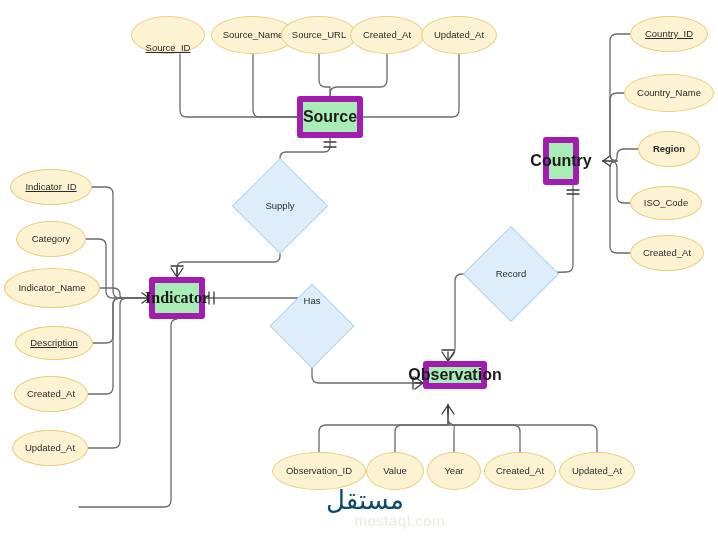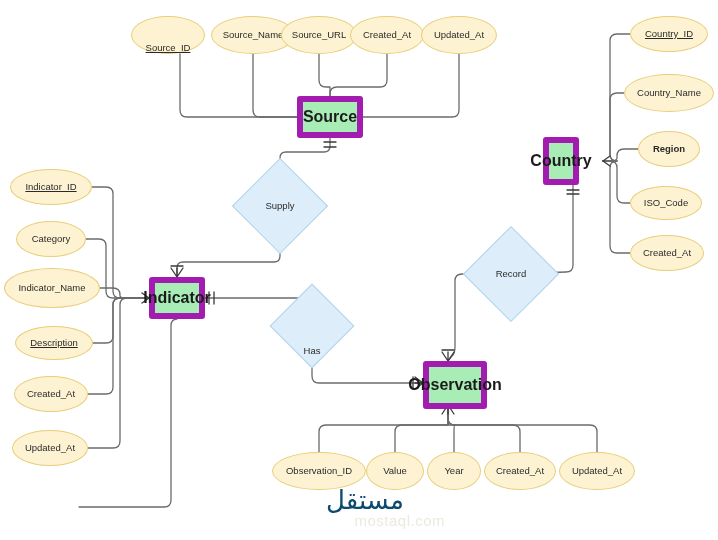--- a/index.html
+++ b/index.html
@@ -217,21 +217,21 @@
   <div class="node attribute" style="left:638px; top:131px; width:62px; height:36px;font-weight:bold;">
     <span>Region</span>
   </div>
   <div class="node attribute" style="left:630px; top:186px; width:72px; height:34px;">
     <span>ISO_Code</span>
   </div>
   <div class="node attribute" style="left:630px; top:235px; width:74px; height:36px;">
     <span>Created_At</span>
   </div>
 
-  <div class="node entity" style="left:149px; top:277px; width:56px; height:42px;">
+  <div class="node entity" style="left:149px; top:277px; width:56px; height:42px;font-family:Liberation Serif, serif;">
     <span>Indicator</span>
   </div>
 
   <div class="node attribute pk" style="left:10px; top:169px; width:82px; height:36px;">
     <span>Indicator_ID</span>
   </div>
   <div class="node attribute" style="left:16px; top:221px; width:70px; height:36px;">
     <span>Category</span>
   </div>
   <div class="node attribute" style="left:4px; top:268px; width:96px; height:40px;">
@@ -240,21 +240,21 @@
   <div class="node attribute" style="left:15px; top:326px; width:78px; height:34px;text-decoration:underline;">
     <span>Description</span>
   </div>
   <div class="node attribute" style="left:14px; top:376px; width:74px; height:36px;">
     <span>Created_At</span>
   </div>
   <div class="node attribute" style="left:12px; top:430px; width:76px; height:36px;">
     <span>Updated_At</span>
   </div>
 
-  <div class="node entity" style="left:423px; top:361px; width:64px; height:48px;">
+  <div class="node entity" style="left:423px; top:361px; width:64px; height:28px;">
     <span>Observation</span>
   </div>
 
   <div class="node attribute" style="left:272px; top:452px; width:94px; height:38px;">
     <span>Observation_ID</span>
   </div>
   <div class="node attribute" style="left:366px; top:452px; width:58px; height:38px;">
     <span>Value</span>
   </div>
   <div class="node attribute" style="left:427px; top:452px; width:54px; height:38px;">
@@ -265,21 +265,21 @@
   </div>
   <div class="node attribute" style="left:559px; top:452px; width:76px; height:38px;">
     <span>Updated_At</span>
   </div>
 
   <div class="node relationship" style="left:246px; top:172px; width:68px; height:68px; display:flex; align-items:center; justify-content:center;">
     <div class="diamond-bg"></div>
     <span class="rel-label">Supply</span>
   </div>
 
-  <div class="node relationship" style="left:282px; top:296px; width:60px; height:60px; display:flex; align-items:flex-end; justify-content:center;">
+  <div class="node relationship" style="left:282px; top:296px; width:60px; height:60px; display:flex; align-items:flex-start; justify-content:center;">
     <div class="diamond-bg"></div>
     <span class="rel-label">Has</span>
   </div>
 
   <div class="node relationship" style="left:477px; top:240px; width:68px; height:68px; display:flex; align-items:center; justify-content:center;">
     <div class="diamond-bg"></div>
     <span class="rel-label">Record</span>
   </div>
 
   <div id="watermark">

